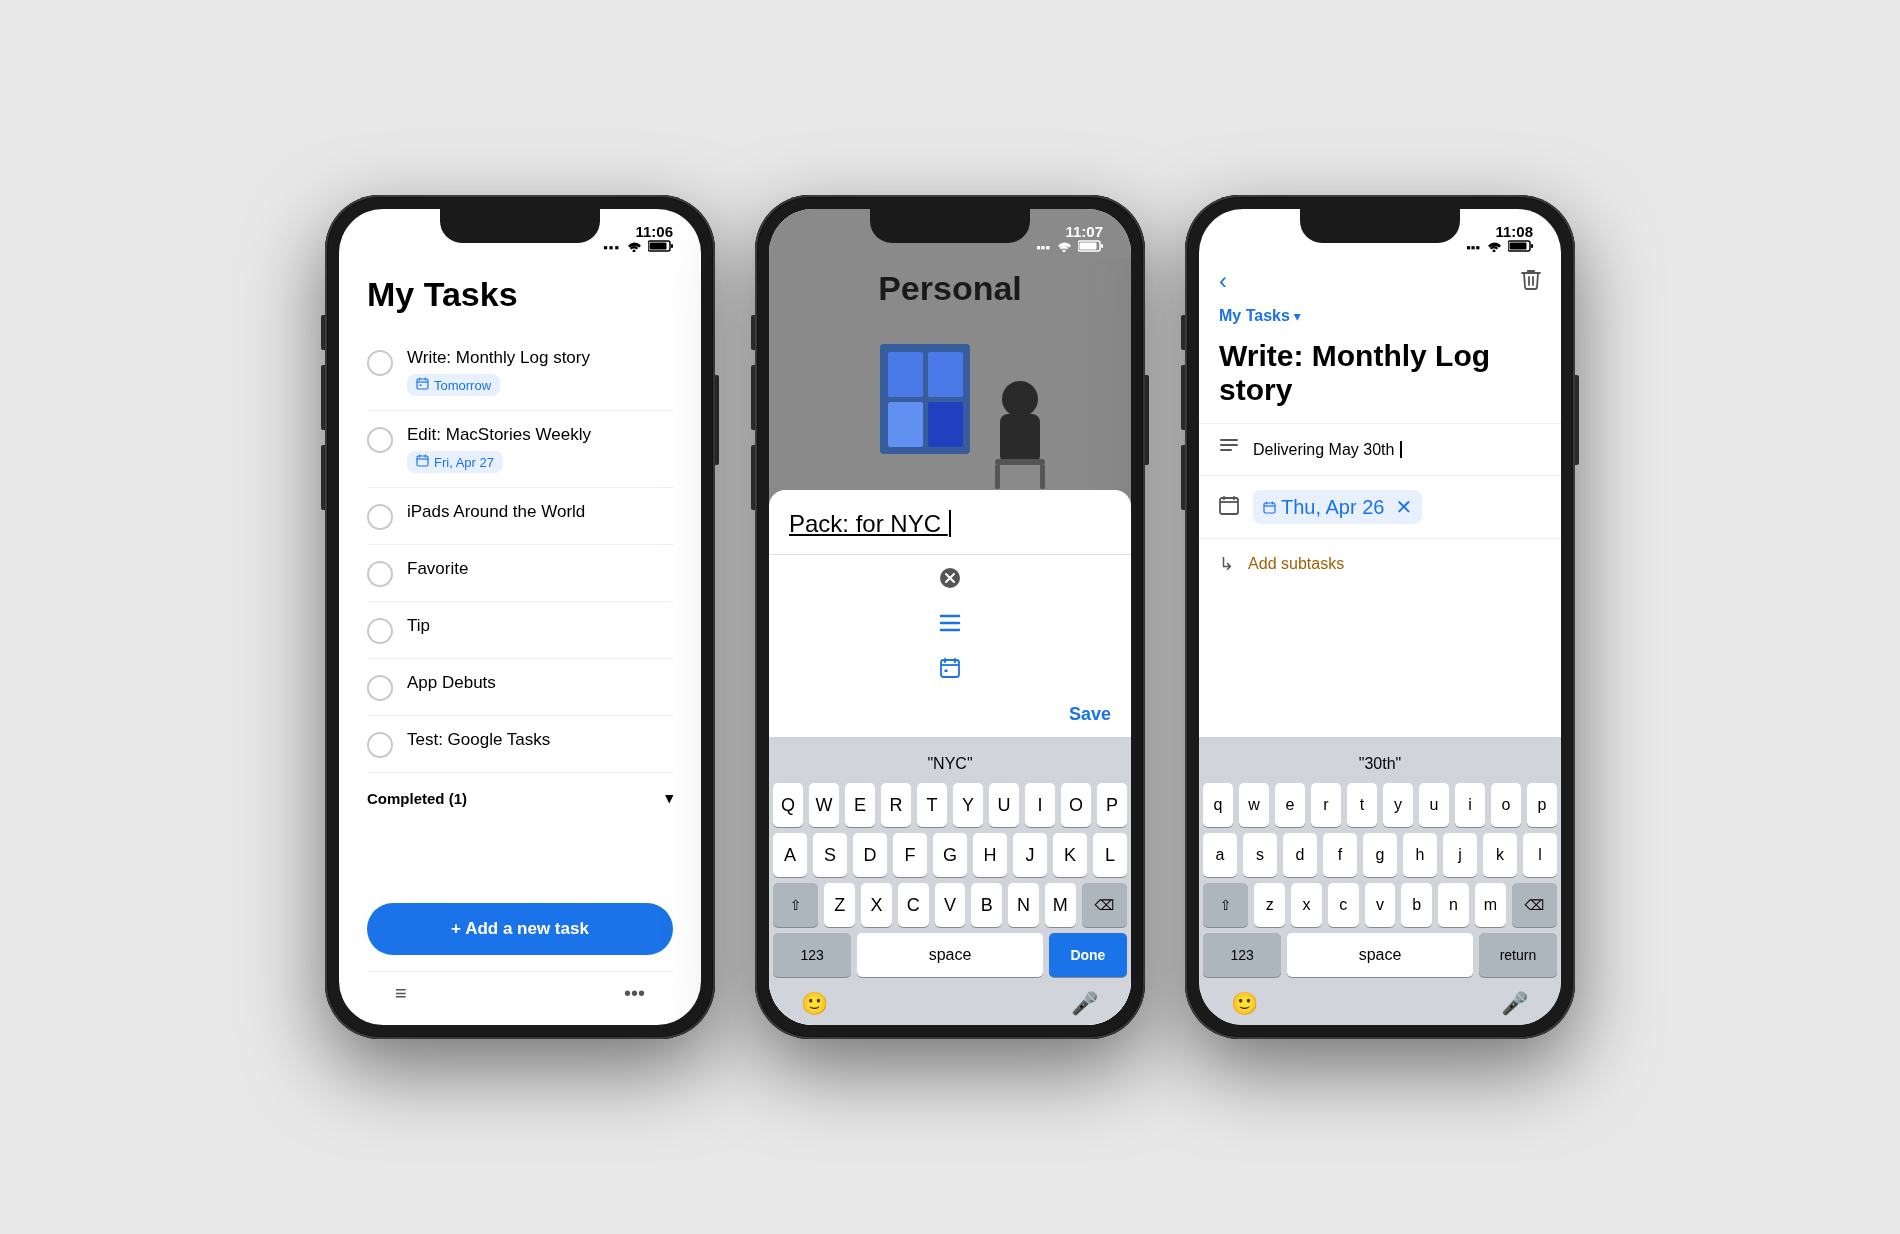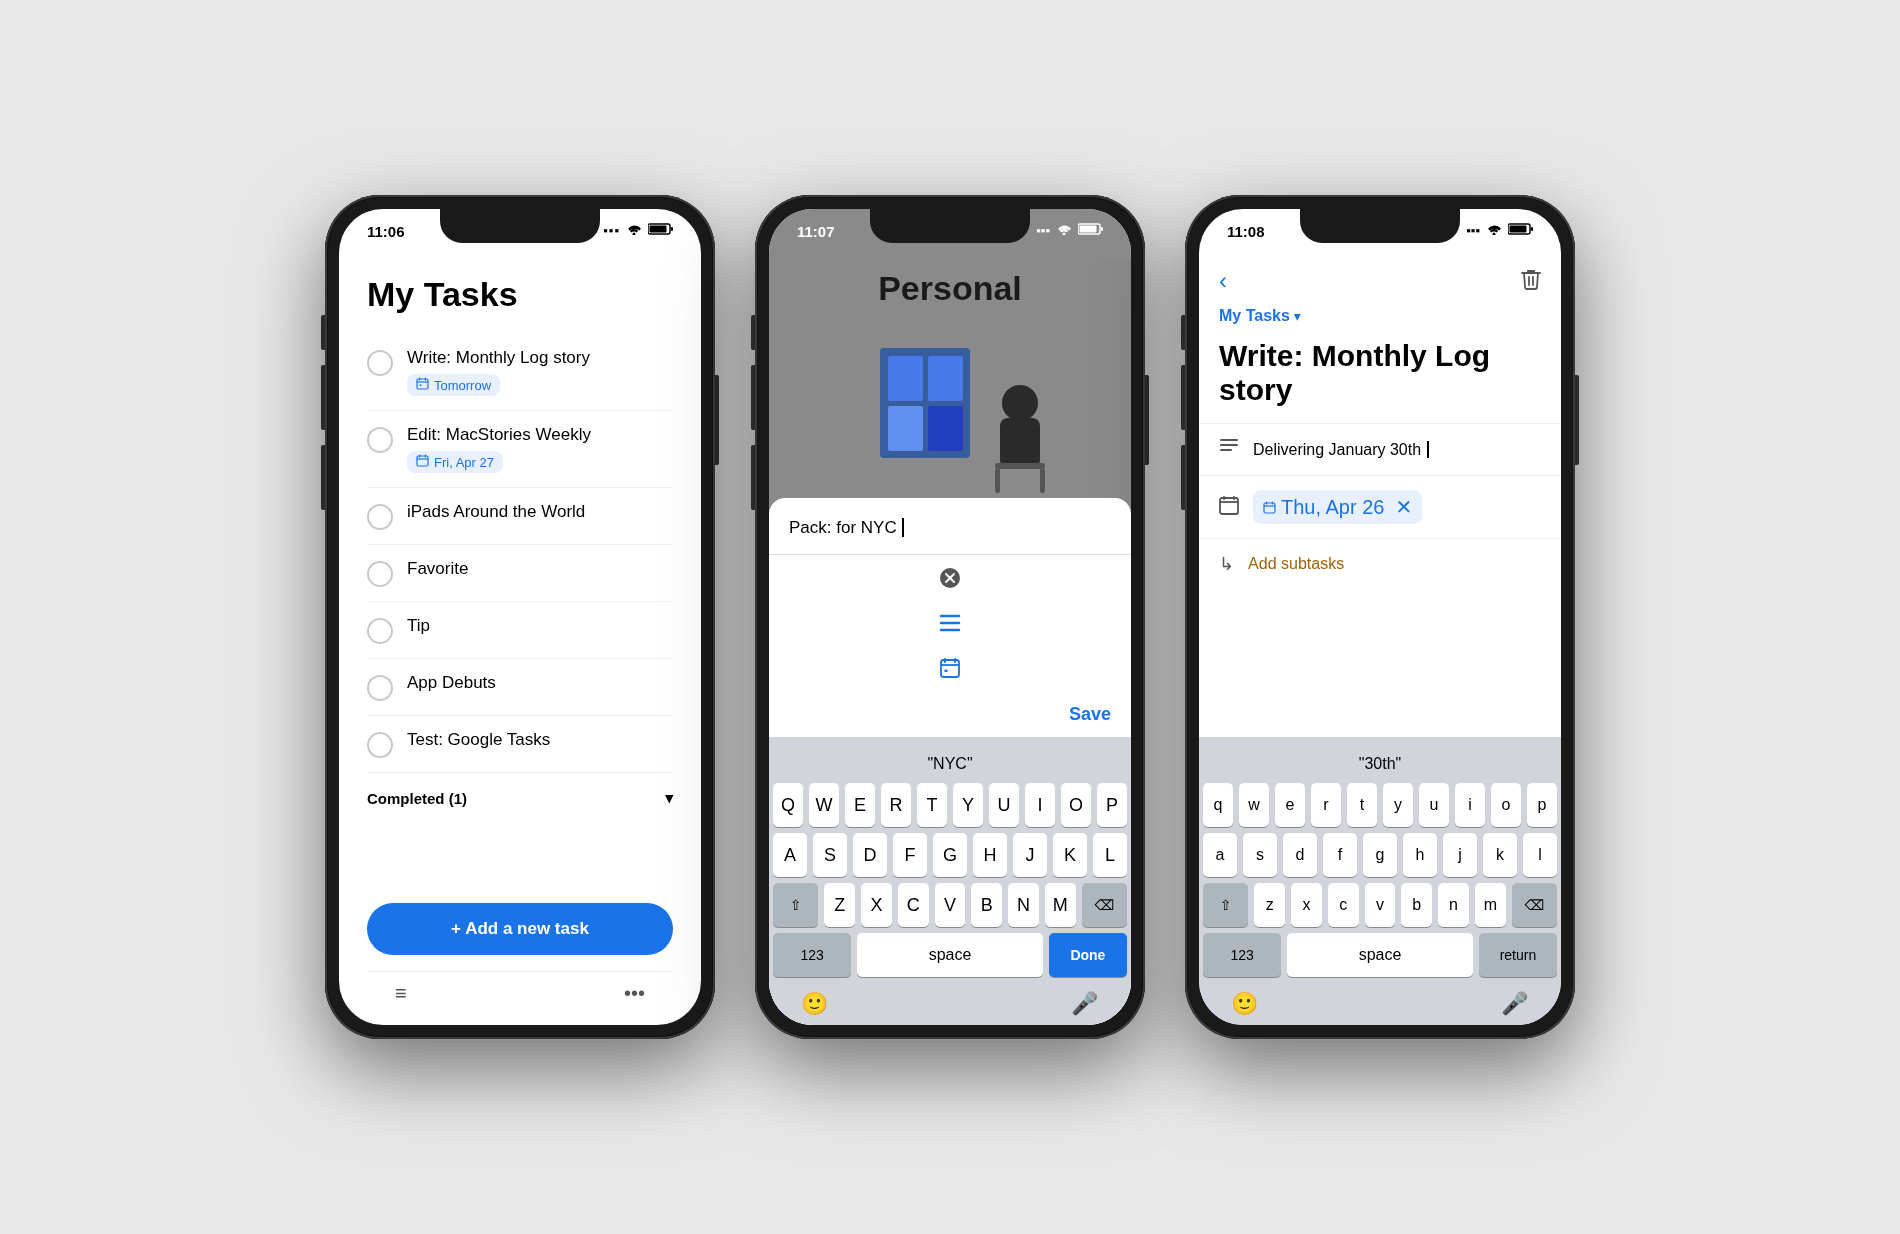--- a/index.html
+++ b/index.html
@@ -43,27 +43,28 @@
       width: 160px;
       height: 34px;
       background: #1a1a1a;
       border-radius: 0 0 22px 22px;
       z-index: 100;
     }
     
     .status-bar {
       display: flex;
       justify-content: space-between;
-      align-items: flex-start;
+      align-items: flex-end;
       padding: 14px 28px 4px;
       font-size: 15px;
       font-weight: 600;
       height: 50px;
       position: relative;
       z-index: 10;
+      flex-direction: column;
     }
     .status-time { font-weight: 700; font-size: 15px; }
     .status-icons { display: flex; align-items: center; gap: 6px; font-size: 12px; }
 
     
     .btn-side-left {
       position: absolute;
       left: -4px;
       top: 120px;
       width: 4px;
@@ -206,23 +207,24 @@
       margin-top: -16px;
       position: relative;
       z-index: 10;
       padding: 0;
     }
     .modal-input-area {
       padding: 20px 20px 16px;
       border-bottom: 1px solid #e0e0e0;
     }
     .modal-input-text {
-      font-size: 17px;
+      font-size: 24px;
       color: #000;
       font-weight: 400;
+      text-decoration: underline;
     }
     .modal-toolbar {
       display: flex;
       align-items: center;
       padding: 12px 20px;
       gap: 20px;
       flex-direction: column;
     }
     .modal-save-btn {
       margin-left: auto;
@@ -653,21 +655,21 @@
 
       <div class="phone3-task-title">Write: Monthly Log story</div>
 
       <div class="phone3-detail-row">
         <span class="detail-icon">
           <svg width="20" height="18" viewBox="0 0 20 18">
               <path d="M2 2h16M2 7h16M2 12h10" stroke="#555" stroke-width="2" stroke-linecap="round"></path>
             </svg>
         </span>
         <span class="detail-text">
-          <span>Delivering January 30th</span><span style="border-right:2px solid #000; padding-right:1px;">&nbsp;</span>
+          <span>Delivering May 30th</span><span style="border-right:2px solid #000; padding-right:1px;">&nbsp;</span>
         </span>
       </div>
 
       <div class="phone3-detail-row">
         <span class="detail-icon">
           <svg width="20" height="20" viewBox="0 0 20 20">
               <rect x="1" y="3" width="18" height="16" rx="2" fill="none" stroke="#555" stroke-width="1.8"></rect>
               <path d="M1 7h18" stroke="#555" stroke-width="1.8"></path>
               <rect x="4" y="1" width="2" height="4" rx="1" fill="#555"></rect>
               <rect x="14" y="1" width="2" height="4" rx="1" fill="#555"></rect>

